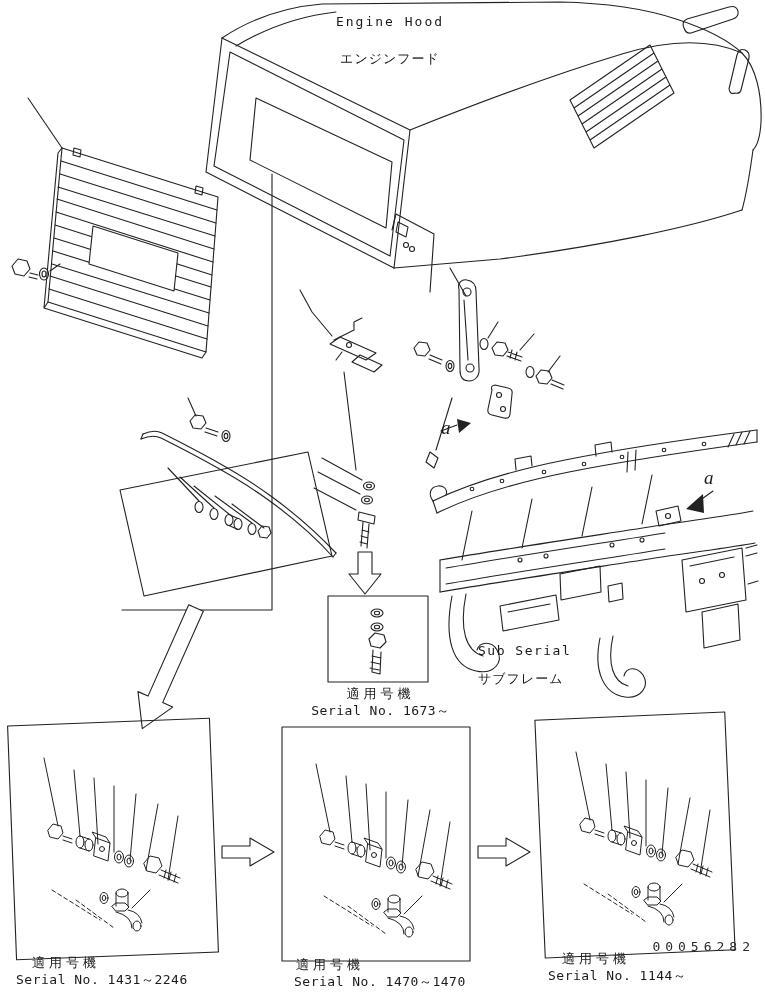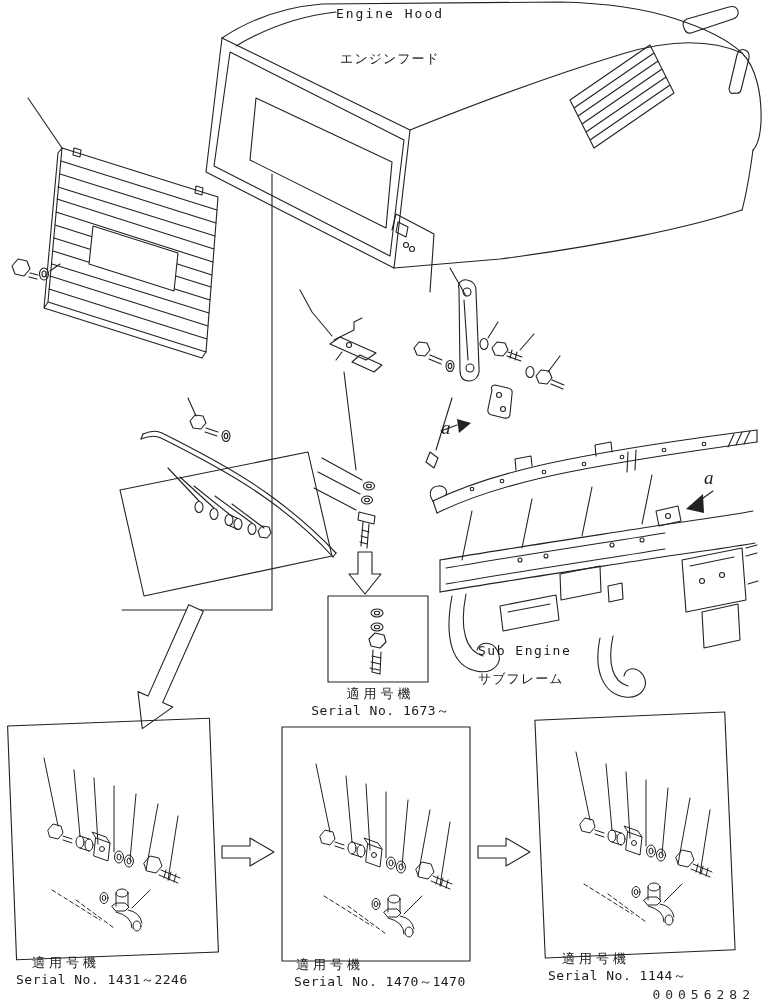--- a/index.html
+++ b/index.html
@@ -260,35 +260,35 @@
 
       <g>
         <rect x="540" y="716" width="190" height="238" transform="rotate(-2.5 635 835)"></rect>
         <use href="#asm" transform="translate(550,736)"></use>
       </g>
 
     </g>
   </svg>
 
   <div class="label jp tight center" style="left:310px;top:6px;width:160px">エンジンフード</div>
-  <div class="label en center" style="left:310px;top:7px;width:160px;letter-spacing:2px">Engine Hood</div>
+  <div class="label en center" style="left:310px;top:15px;width:160px;letter-spacing:2px">Engine Hood</div>
 
   <div class="label view-a" style="left:441px;top:421px">a</div>
   <div class="label view-a" style="left:704px;top:471px">a</div>
 
   <div class="label jp tight" style="left:478px;top:626px">サブフレーム</div>
-  <div class="label en" style="left:478px;top:644px;letter-spacing:1.5px">Sub Engine</div>
+  <div class="label en" style="left:478px;top:644px;letter-spacing:1.5px">Sub Serial</div>
 
   <div class="label jp center" style="left:308px;top:687px;width:145px">適用号機</div>
   <div class="label en center" style="left:298px;top:704px;width:165px">Serial No. 1673～</div>
 
   <div class="label jp" style="left:32px;top:956px">適用号機</div>
   <div class="label en" style="left:16px;top:973px">Serial No. 1431～2246</div>
 
   <div class="label jp" style="left:296px;top:958px">適用号機</div>
   <div class="label en" style="left:294px;top:975px">Serial No. 1470～1470</div>
 
   <div class="label jp" style="left:562px;top:952px">適用号機</div>
   <div class="label en" style="left:548px;top:969px">Serial No. 1144～</div>
 
-  <div class="label dwg-no" style="right:10px;top:988px;left:auto;position:absolute">00056282</div>
+  <div class="label dwg-no" style="right:10px;top:940px;left:auto;position:absolute">00056282</div>
 
 </div>
 
 </body></html>

